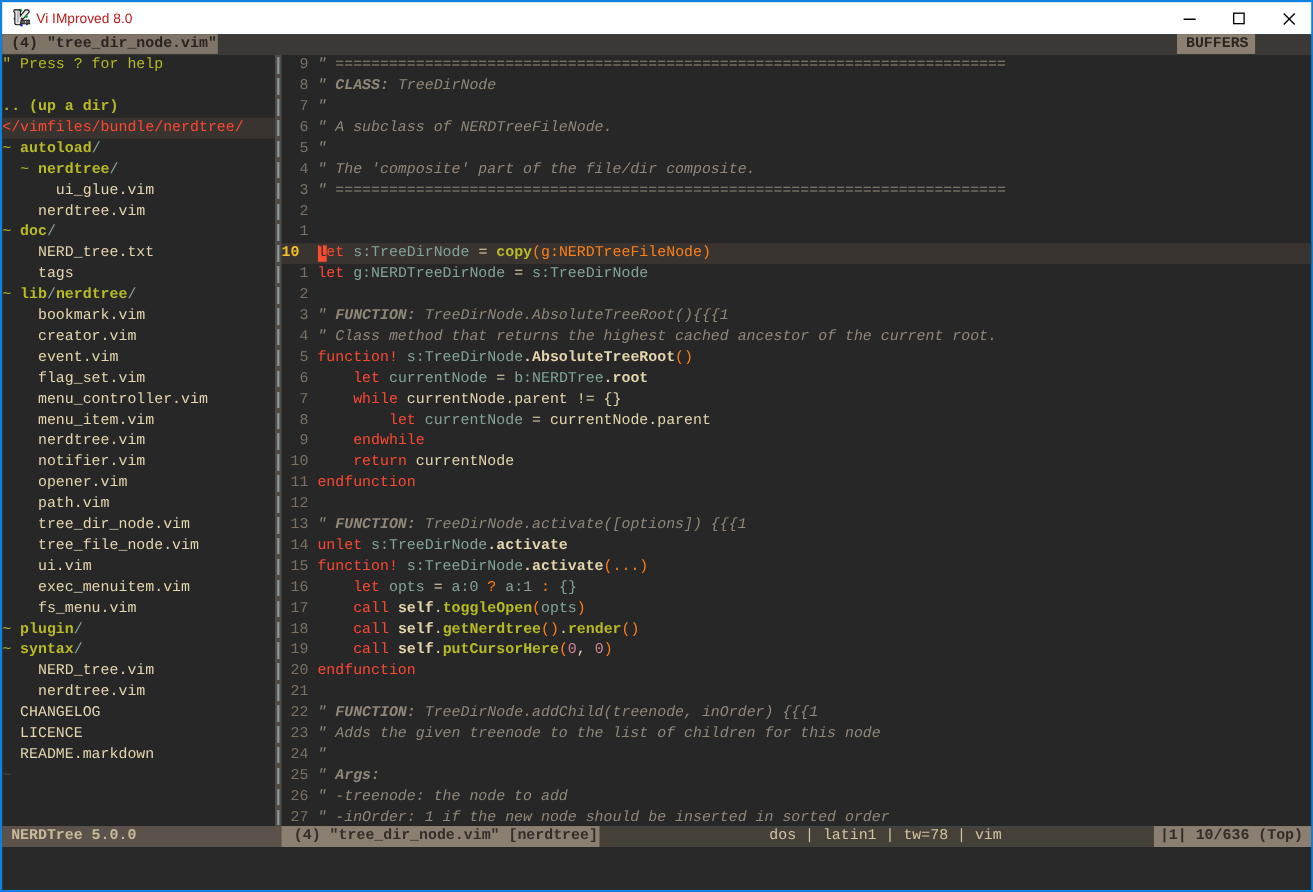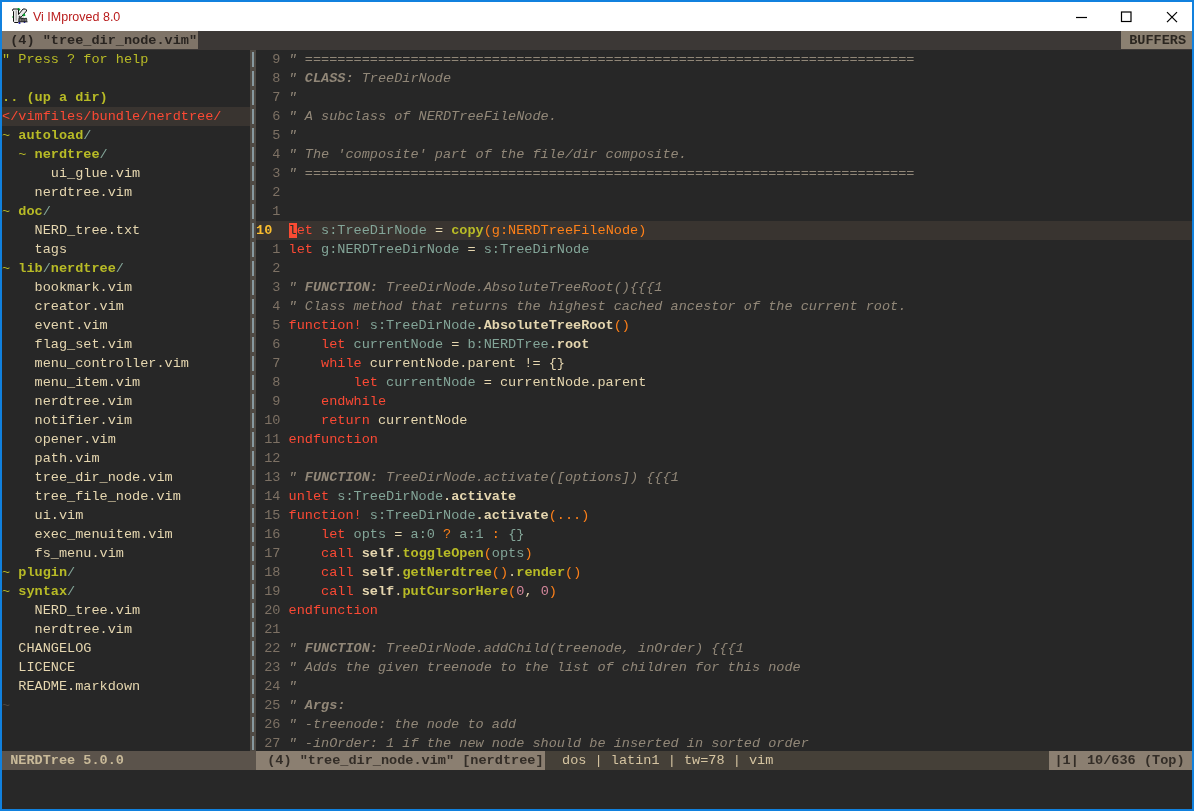--- a/index.html
+++ b/index.html
@@ -3,32 +3,32 @@
 <style>
 *{margin:0;padding:0;box-sizing:border-box}
 html,body{width:1194px;height:811px;overflow:hidden}
 body{position:relative;background:#1181de;font-family:"Liberation Mono",monospace;font-size:13.55px;line-height:19px}
 .abs{position:absolute}
 .row{height:19px;line-height:19px;white-space:pre}
 .titlebar{left:2px;top:2px;width:1190px;height:29px;background:#ffffff}
 .title-txt{position:absolute;left:31px;top:0;height:29px;line-height:30px;font-family:"Liberation Sans",sans-serif;font-size:12.5px;color:#b91c1c}
 .tabbar{left:2px;top:31px;width:1190px;height:19px;background:#3c3836}
 .seltab{position:absolute;left:0;top:0;width:196px;height:17.5px;background:#7f7468;color:#292420;font-weight:bold;white-space:pre}
-.buffers{position:absolute;left:1119px;top:0;width:71px;height:17.5px;background:#8b8071;color:#2b2620;font-weight:bold;white-space:pre}
+.buffers{position:absolute;left:1068px;top:0;width:71px;height:17.5px;background:#8b8071;color:#2b2620;font-weight:bold;white-space:pre}
 .textarea{left:2px;top:50px;width:1190px;height:701px;background:#272727}
 .side{position:absolute;left:0px;top:0;width:246px}
 .sidecur{position:absolute;left:0;top:57px;width:247.5px;height:19px;background:#393430}
 .sep{position:absolute;left:247.5px;top:0;width:6.5px;height:701px;background:#4f4a44}
 .sepbar{position:absolute;left:2.2px;top:1.5px;width:2px;height:698px;background:repeating-linear-gradient(to bottom,#87989e 0 15px,transparent 15px 19px)}
 .ed{position:absolute;left:254px;top:0;width:936px}
 .edcur{position:absolute;left:254px;top:171px;width:936px;height:19px;background:#393430}
 .stl{left:2px;top:751px;width:1190px;height:19px;background:#454038}
 .stl-l{position:absolute;left:0;top:0;width:300px;height:19px;background:#5b534b;color:#c9ba99;font-weight:bold;white-space:pre}
 .stl-f{position:absolute;left:254px;top:0;width:289px;height:19px;background:#8b7f71;color:#332d27;font-weight:bold;white-space:pre;padding-left:3px}
-.stl-m{position:absolute;left:560px;top:0;width:486px;height:19px;color:#d5c4a1;text-align:left;white-space:pre}
+.stl-m{position:absolute;left:560px;top:0;width:486px;height:19px;color:#d5c4a1;text-align:center;white-space:pre}
 .stl-r{position:absolute;left:1047px;top:0;width:143px;height:19px;background:#8b7f71;color:#332d27;font-weight:bold;text-align:center;white-space:pre;padding-right:2px}
 .cmd{left:2px;top:770px;width:1190px;height:39px;background:#282828}
 .y{color:#b8bb26} .yb{color:#b8bb26;font-weight:bold}
 .fg{color:#e5d6af} .fb{color:#e5d6af;font-weight:bold}
 .c{color:#918778;font-style:italic} .cb{color:#918778;font-style:italic;font-weight:bold}
 .r{color:#fb4934} .bl{color:#83a598} .o{color:#fe8019}
 .g{color:#b8bb26;font-weight:bold} .p{color:#d3869b}
 .n{color:#7d7164} .n10{color:#fabd2f;font-weight:bold}
 .eob{color:#4e4842}
 .cur{background:#fa4b33;color:#263028}

